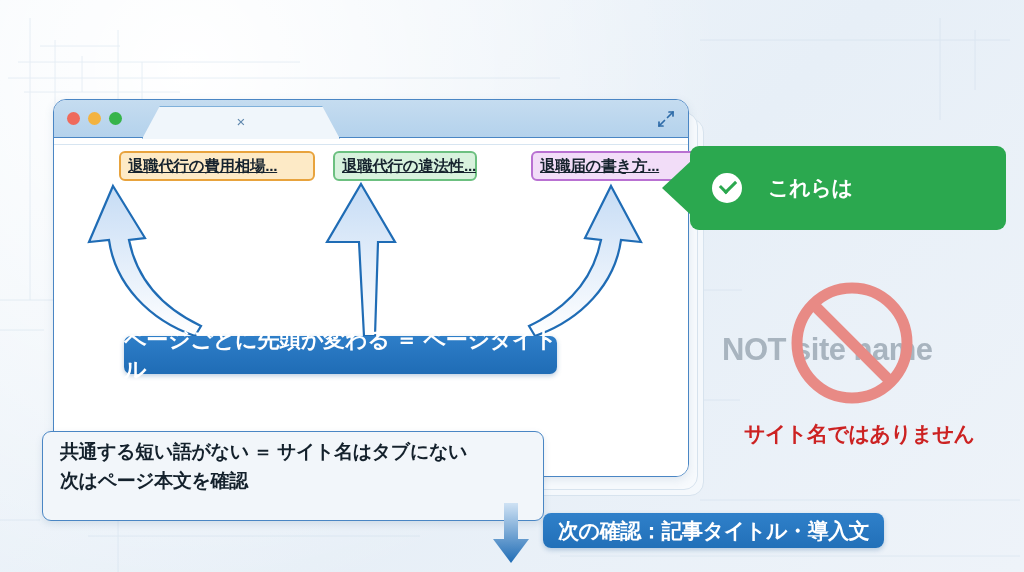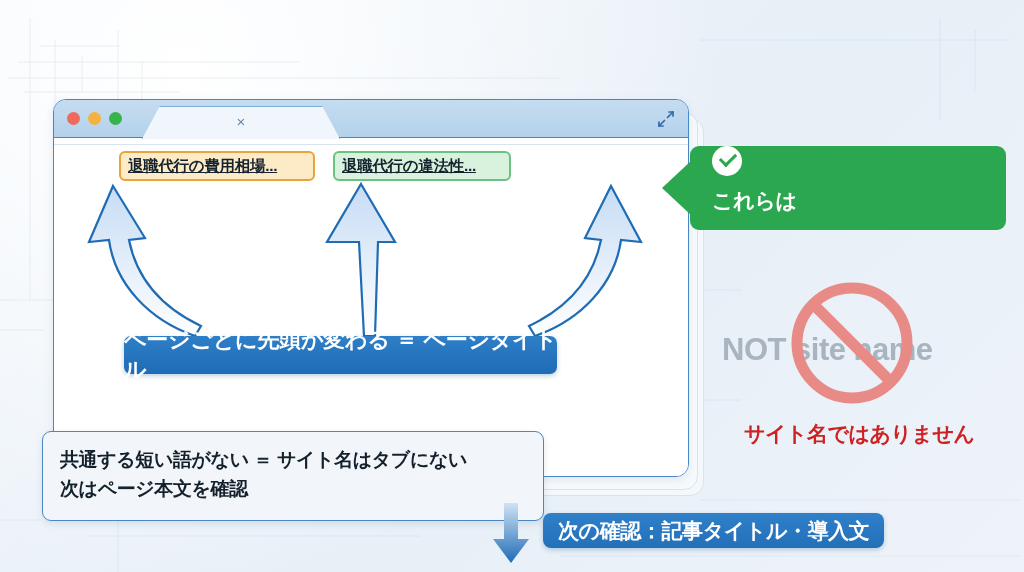--- a/index.html
+++ b/index.html
@@ -87,21 +87,21 @@
   
   .chip{
     position:absolute; top:52px; height:30px;
     display:flex; align-items:center; justify-content:flex-start;
     padding:0 7px;
     border-radius:6px; border-width:2px; border-style:solid;
     font-size:15.5px; font-weight:bold; color:#16232e;
     white-space:nowrap; letter-spacing:-.3px;text-decoration:underline;
   }
   .chip.c1{ left:66px;  width:196px; background:#fdeac6; border-color:#e8a33d; }
-  .chip.c2{ left:280px; width:178px; background:#d8f2dd; border-color:#6cc080; }
+  .chip.c2{ left:280px; width:144px; background:#d8f2dd; border-color:#6cc080; }
   .chip.c3{ left:478px; width:178px; background:#f2ddf8; border-color:#b971d2; }
 
   
   #arrows{ position:absolute; left:53px; top:180px; width:636px; height:160px; pointer-events:none; }
 
   
   #blue-banner{
     position:absolute; left:124px; top:336px;
     width:433px; height:38px;
     background:linear-gradient(180deg,#2e7ec8 0%,#1f6cb5 100%);
@@ -111,21 +111,21 @@
     box-shadow:0 2px 5px rgba(30,90,150,.3);
   }
 
   
   #green-callout{
     position:absolute; left:662px; top:146px; width:344px; height:84px;
   }
   #green-callout .body{
     position:absolute; left:28px; top:0; right:0; bottom:0;
     background:#2ba84f; border-radius:9px;
-    display:flex; align-items:flex-start; gap:13px; padding-left:22px;flex-direction:column;
+    display:flex; align-items:center; gap:26px; padding-left:22px;
   }
   #green-callout .pointer{
     position:absolute; left:0; top:14px; width:30px; height:56px;
     background:#2ba84f;
     clip-path:polygon(100% 0,100% 100%,0 50%);
   }
   .check-circle{
     width:30px; height:30px; border-radius:50%; background:#fff;
     flex:0 0 auto; position:relative;
   }
@@ -148,21 +148,21 @@
   #ban-sign{ position:absolute; left:788px; top:279px; width:128px; height:128px; }
   #red-note{
     position:absolute; left:720px; top:420px;
     font-size:21px; font-weight:bold; color:#cc2222; letter-spacing:-.5px;margin-left:24px;
   }
 
   
   #bottom-box{
     position:absolute; left:42px; top:431px; width:502px; height:90px;
     background:#f2f6fa; border:1.6px solid #4a86c4; border-radius:9px;
-    padding:13px 0 0 17px;
+    padding:5px 0 0 17px;
     box-shadow:0 3px 7px rgba(70,110,150,.15);
   }
   #bottom-box .l{
     font-size:19px; font-weight:bold; color:#14212c; line-height:1.55;
     letter-spacing:-.4px; white-space:nowrap;
   }
 
   
   #down-arrow{ position:absolute; left:492px; top:503px; width:38px; height:62px; }
   #bottom-pill{
@@ -235,20 +235,21 @@
     <div class="ghost g2"></div>
     <div class="ghost g3"></div>
   </div>
 
   <div id="page"></div>
 </div>
 
 <div style="position:absolute;left:53px;top:99px;width:636px;height:378px;pointer-events:none;">
   <div class="chip c1" style="background: rgb(253, 234, 198); border-color: rgb(232, 163, 61);">退職代行の費用相場...</div>
   <div class="chip c2" style="background: rgb(216, 242, 221); border-color: rgb(108, 192, 128);">退職代行の違法性...</div>
+  <div class="chip c3" style="background: rgb(242, 221, 248); border-color: rgb(185, 113, 210);">退職届の書き方...</div>
 </div>
 
 <svg id="arrows" viewBox="0 0 636 160">
   <defs>
     <linearGradient id="ag" x1="0" y1="1" x2="0" y2="0">
       <stop offset="0%" stop-color="#ffffff"></stop>
       <stop offset="100%" stop-color="#c6dcf5"></stop>
     </linearGradient>
   </defs>
 

